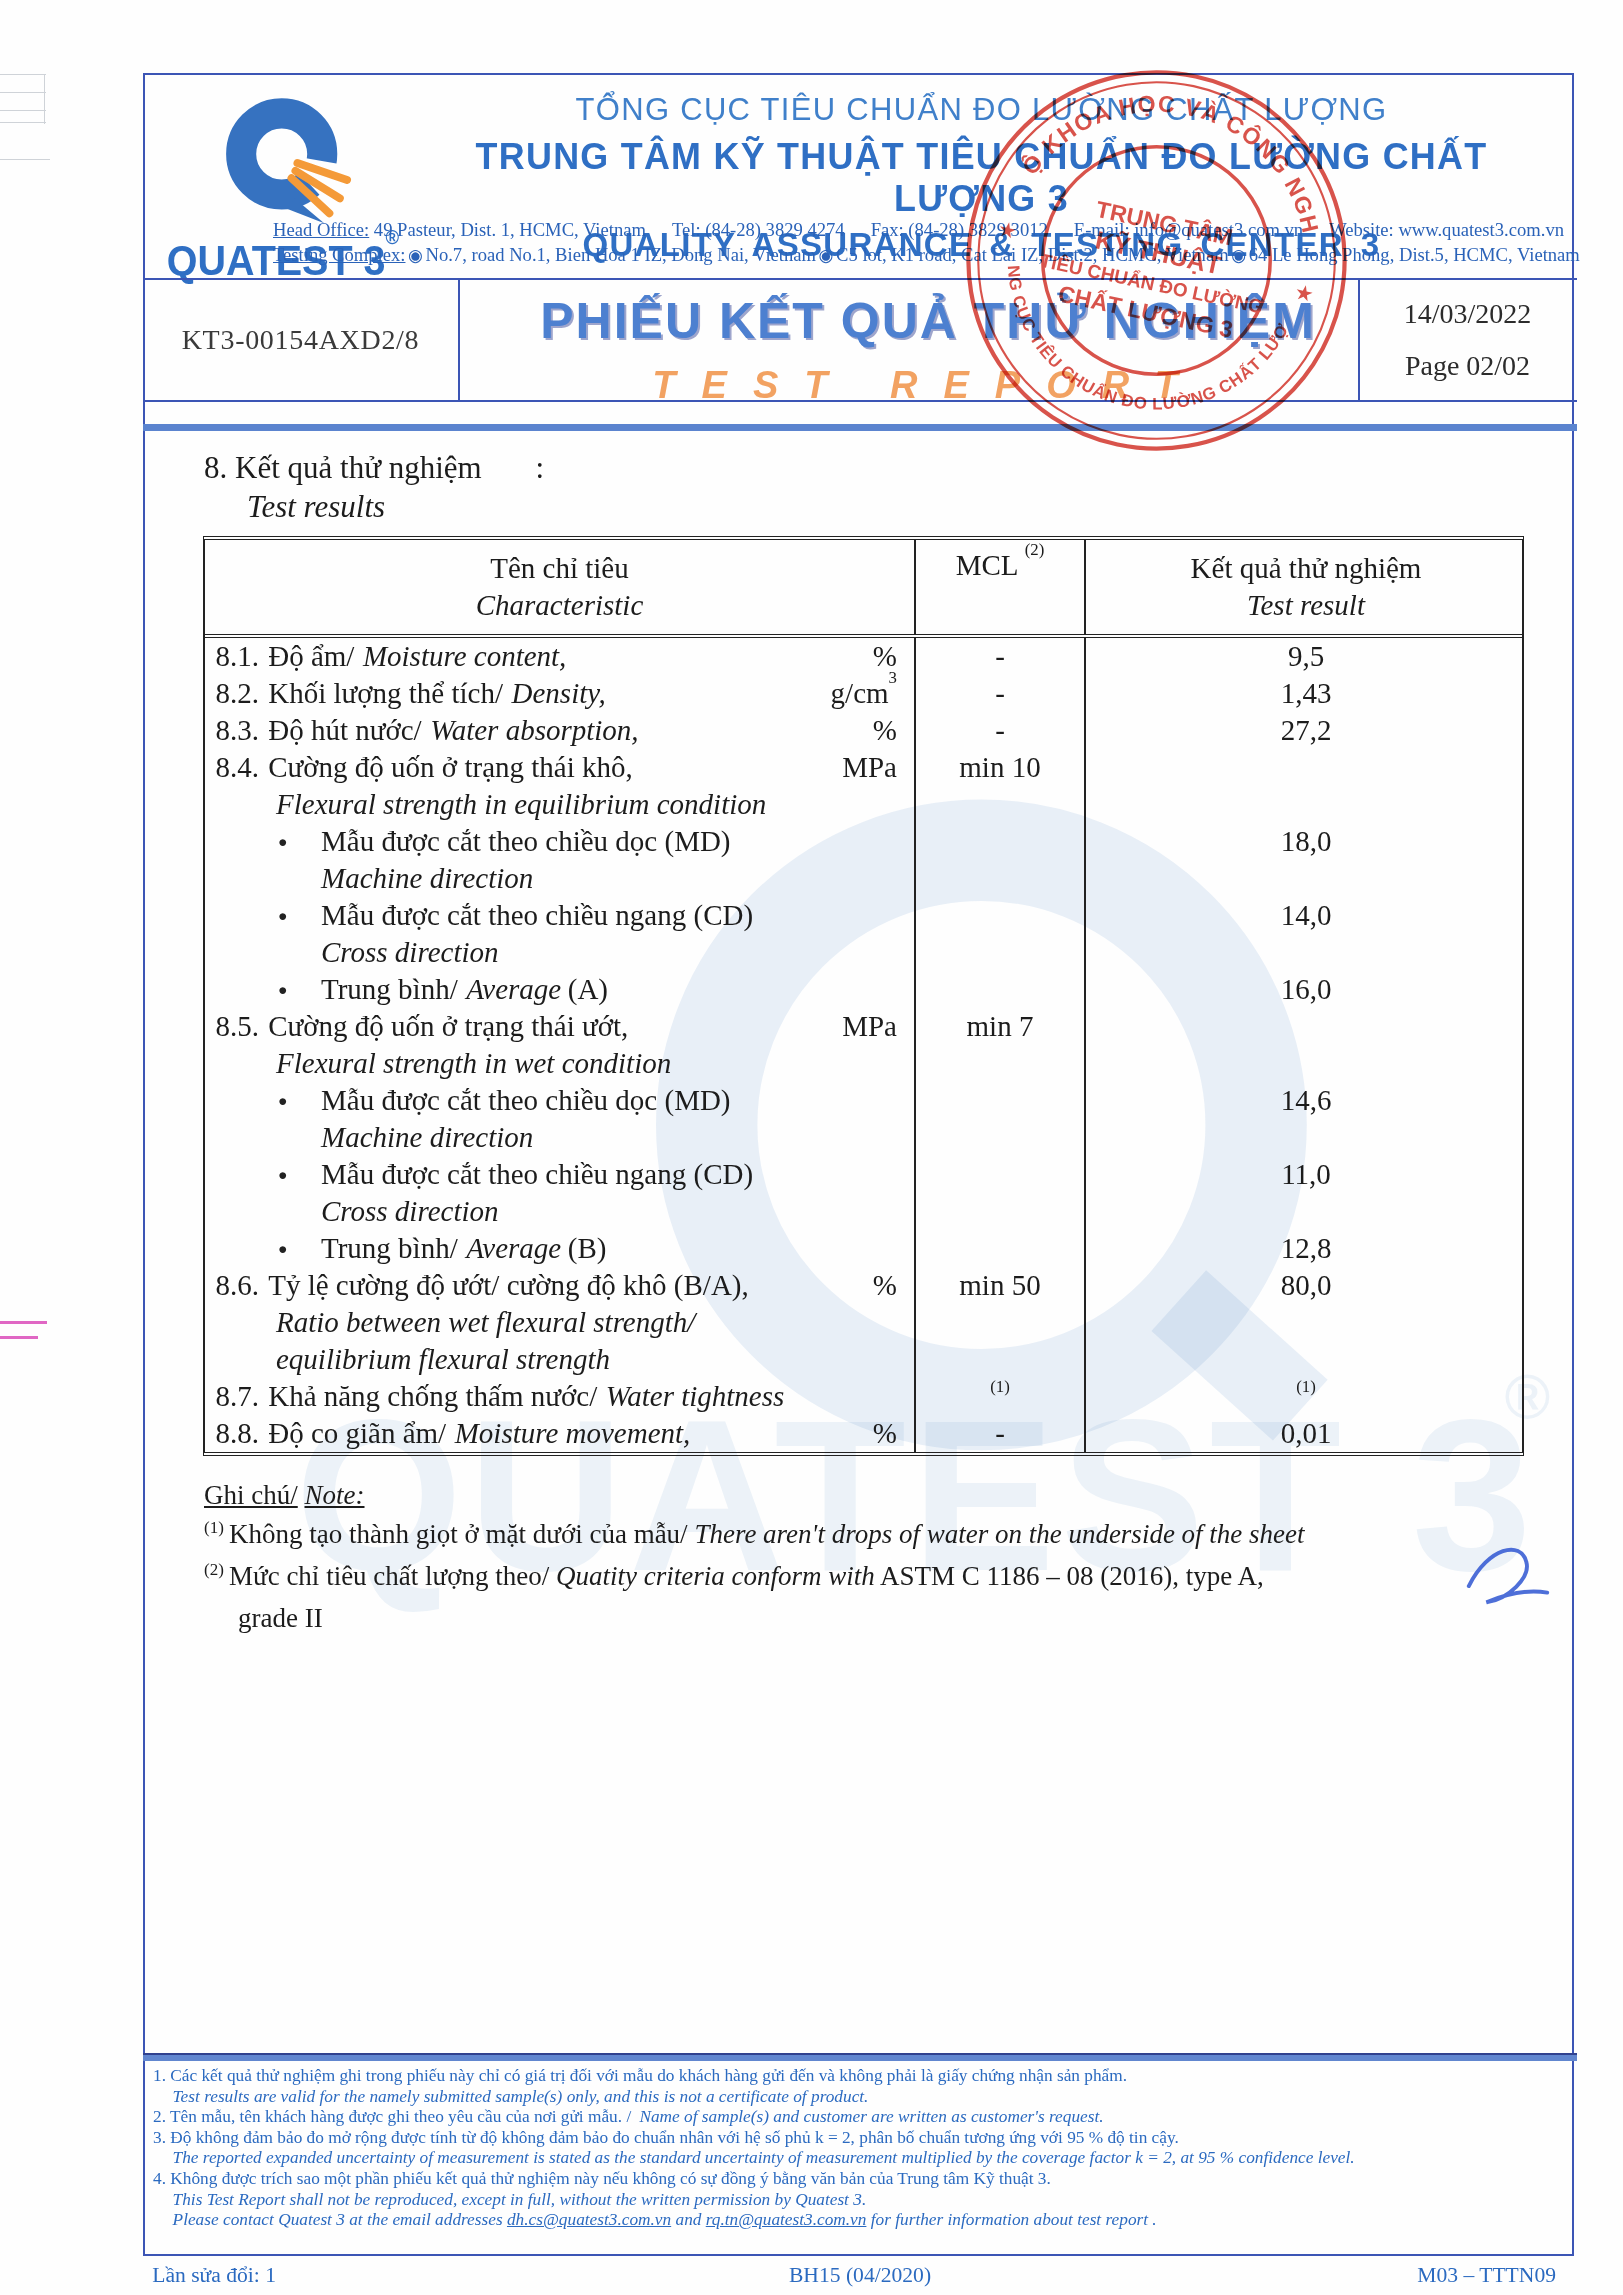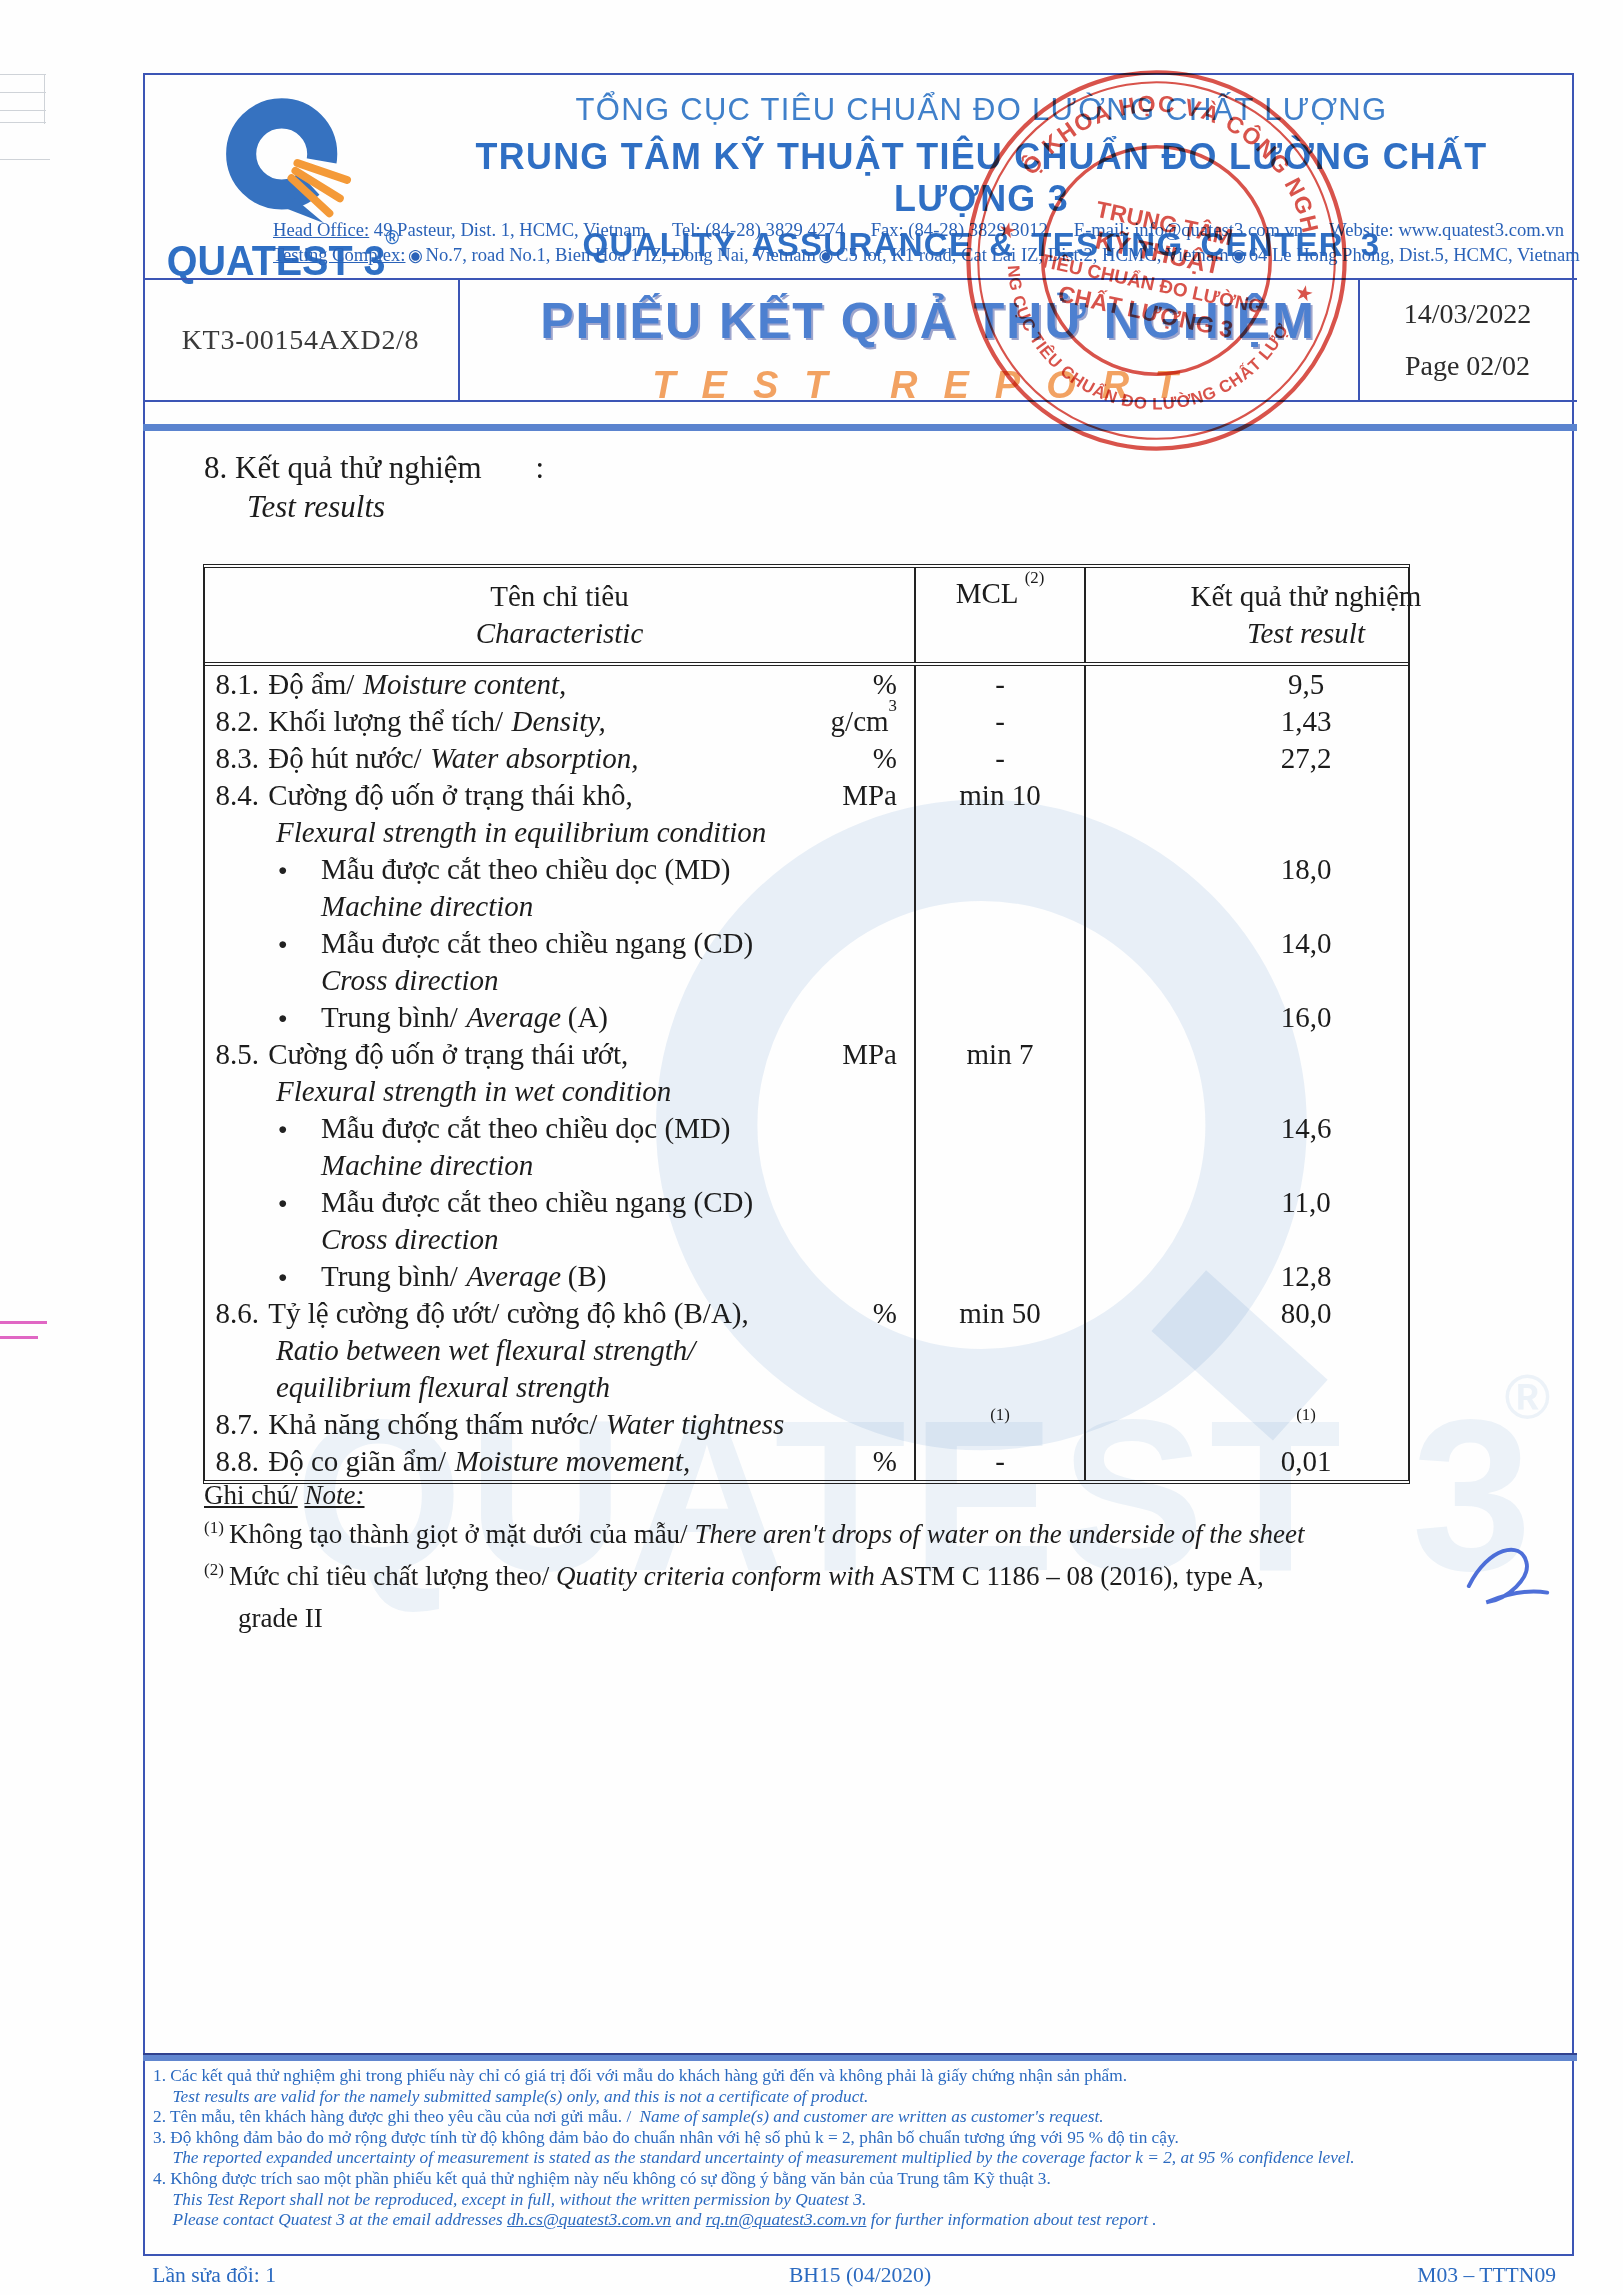--- a/index.html
+++ b/index.html
@@ -49,21 +49,21 @@
   .title-right{position:absolute;left:1215px;top:0;width:219px;height:100%;display:flex;
                flex-direction:column;align-items:center;justify-content:center;font-size:28px;color:#2c2c2c;line-height:52px;}
   .thick-rule{position:absolute;left:143px;top:424px;width:1434px;height:6.5px;background:#5b84cf;z-index:2;}
 
   
   .sec{position:absolute;left:204px;top:450px;font-size:31px;z-index:2;}
   .sec .colon{margin-left:46px;}
   .sec-en{position:absolute;left:247px;top:489px;font-size:31px;font-style:italic;z-index:2;}
 
   
-  .ttable{position:absolute;left:203px;top:564px;width:1207px;box-sizing:border-box;z-index:2;
+  .ttable{position:absolute;left:203px;top:536px;width:1321px;box-sizing:border-box;z-index:2;
           border:2px solid #222;border-top:4.6px double #222;border-bottom:4.6px double #222;font-size:29px;text-align:center;}
   .th{display:grid;grid-template-columns:711px 170px 440px;height:98px;border-bottom:4.6px double #222;box-sizing:border-box;}
   .th .h{display:flex;flex-direction:column;align-items:center;justify-content:center;gap:3.9px;box-sizing:border-box;}
   .th .h1,.th .h2{border-right:2px solid #222;}
   .th .hmcl{justify-content:flex-start;padding-top:9.2px;}
   .ital{font-style:italic;}
   .tl{display:grid;grid-template-columns:711px 170px 440px;height:37px;}
   .c{display:flex;align-items:center;box-sizing:border-box;height:100%;}
   .c1{position:relative;padding-left:10.5px;border-right:2px solid #222;white-space:nowrap;}
   .c2{border-right:2px solid #222;justify-content:center;}

